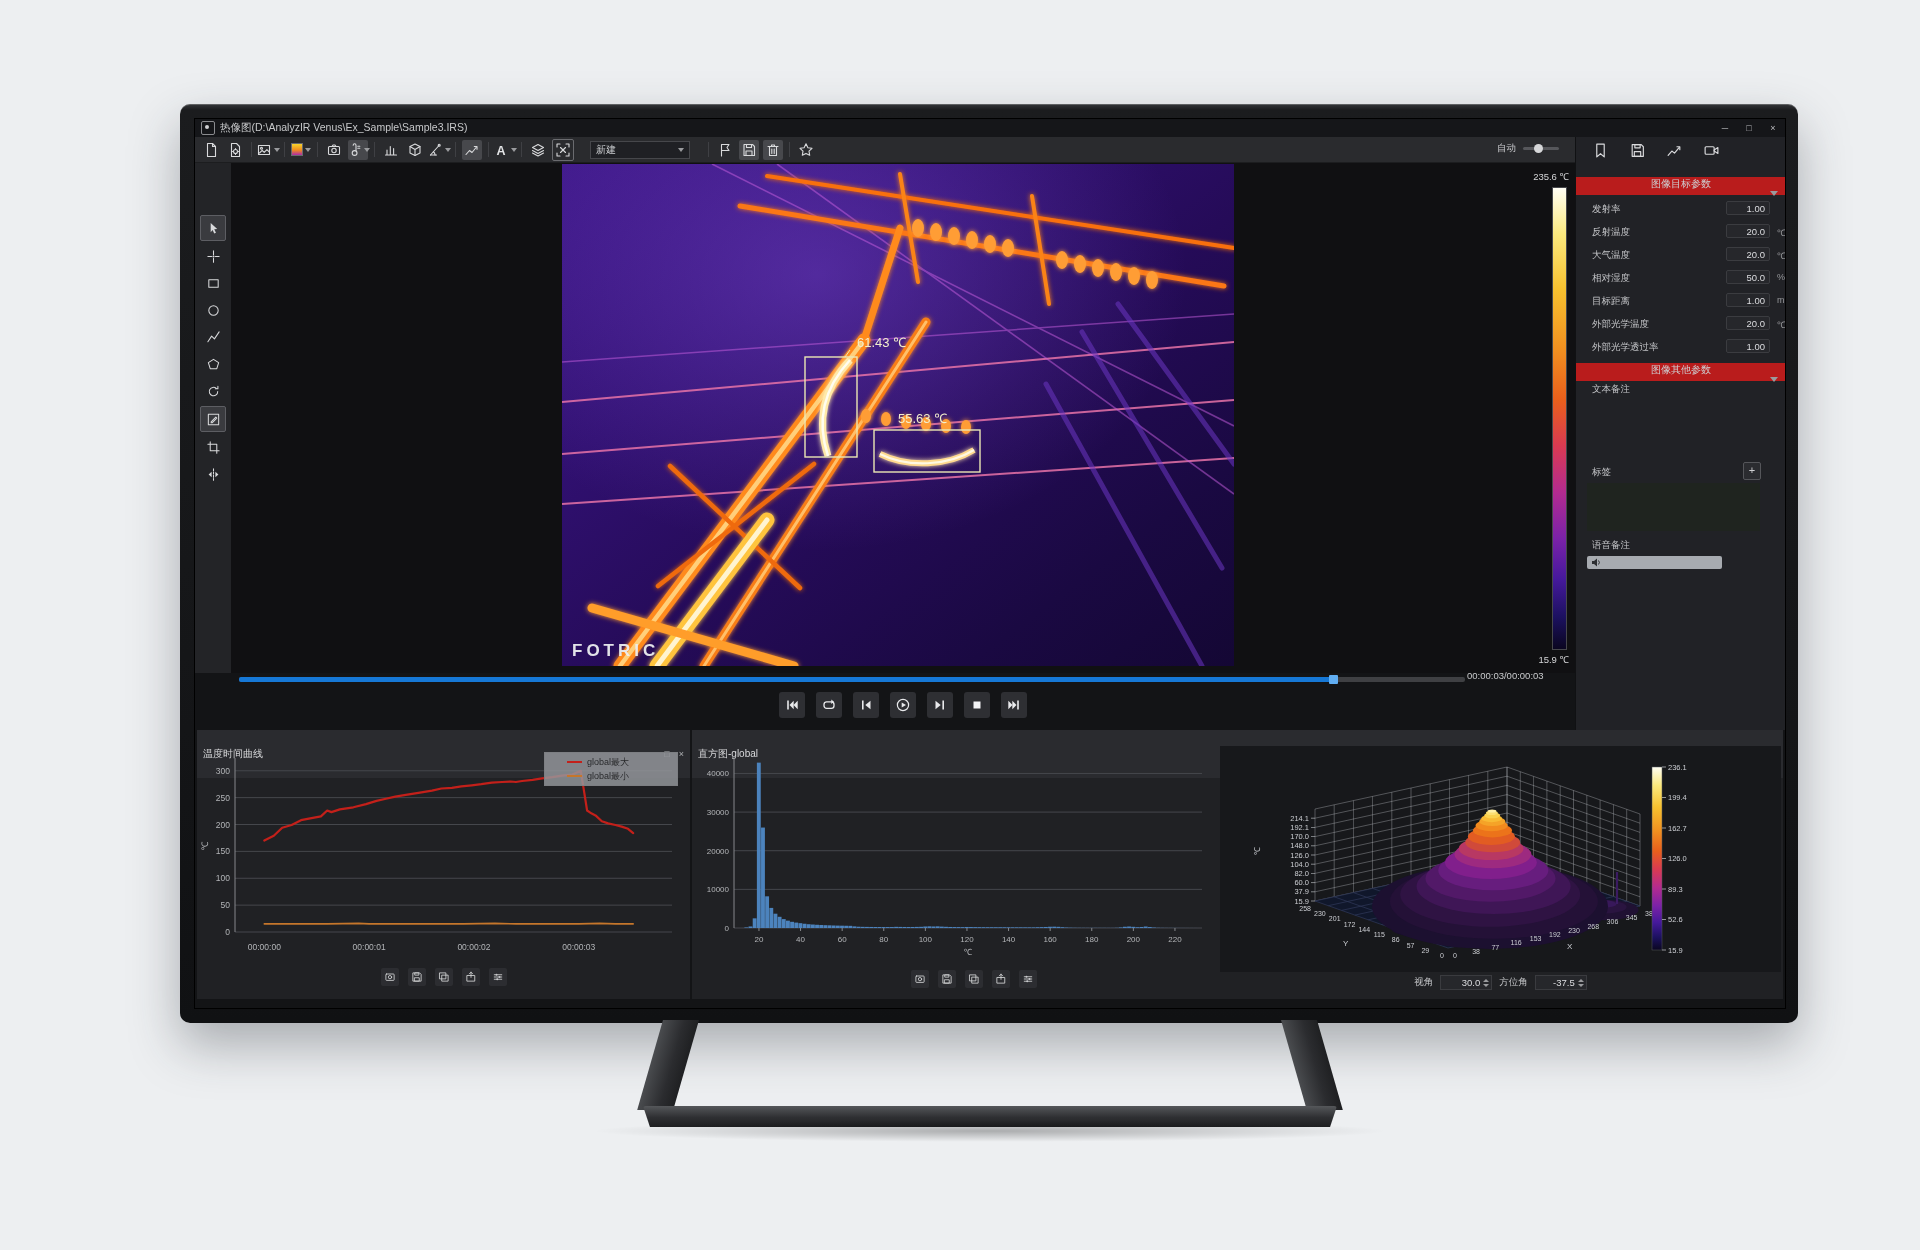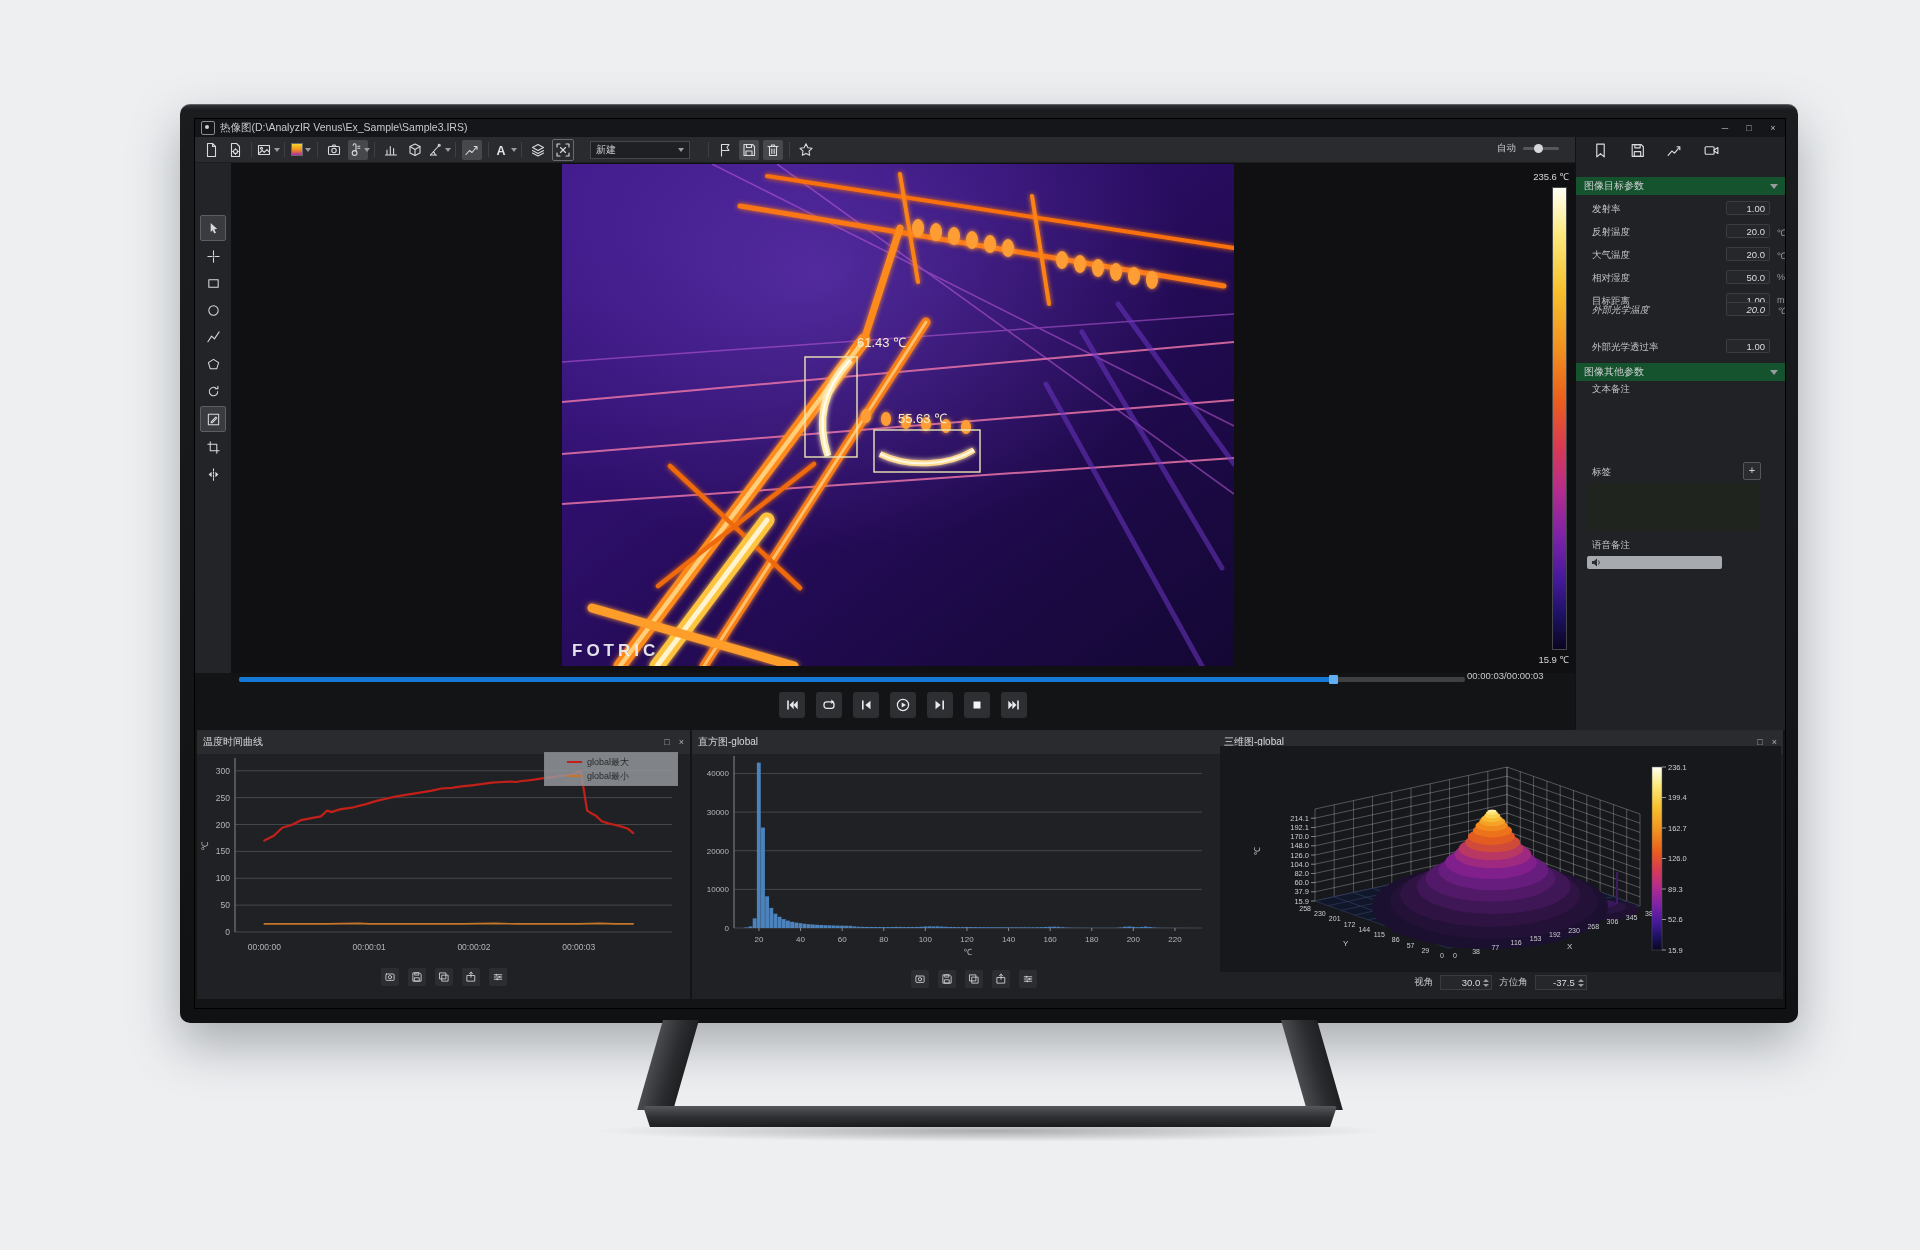--- a/index.html
+++ b/index.html
@@ -47,36 +47,36 @@
   .timeline{position:absolute;left:36px;top:554px;width:1344px;height:12px;}
   .tl-track{position:absolute;left:8px;top:4px;width:1226px;height:5px;background:#3f4043;border-radius:2px;}
   .tl-fill{position:absolute;left:0;top:0;width:1094px;height:5px;background:#1678d6;border-radius:2px;}
   .tl-handle{position:absolute;left:1090px;top:-2px;width:9px;height:9px;background:#61aef2;border-radius:1px;}
   .timetext{position:absolute;left:1272px;top:551px;font-size:9.5px;color:#c9cacc;}
   .transport{position:absolute;left:36px;top:566px;width:1344px;height:40px;display:flex;align-items:center;justify-content:center;gap:11px;}
   .pb{width:26px;height:26px;background:#2e2f33;border-radius:3px;display:flex;align-items:center;justify-content:center;}
   
   .rightpanel{position:absolute;left:1380px;top:18px;width:210px;height:593px;background:#212226;border-left:1px solid #101113;box-sizing:border-box;}
   .rp-icons{position:absolute;left:16px;top:5px;display:flex;gap:20px;}
-  .rp-sec{position:absolute;left:0;width:210px;height:18px;background:#14532d;display:flex;align-items:center;padding:0 8px;box-sizing:border-box;font-size:10px;color:#cdced1;}
+  .rp-sec{position:absolute;left:0;width:210px;height:18px;background:#b91c1c;display:flex;align-items:center;padding:0 8px;box-sizing:border-box;font-size:10px;color:#cdced1;flex-direction:column;}
   .sec-ar{margin-left:auto;width:0;height:0;border-left:4px solid transparent;border-right:4px solid transparent;border-top:5px solid #9a9b9e;}
   .prow{position:absolute;left:0;width:210px;height:22px;}
   .prow .plab{position:absolute;left:16px;top:4px;font-size:9.5px;color:#c3c4c7;}
   .prow .pval{position:absolute;left:150px;top:2px;width:44px;height:14px;background:#26272b;border:1px solid #3b3c40;border-radius:2px;color:#dcdde0;font-size:9.5px;text-align:right;padding:1px 4px 0 0;box-sizing:border-box;}
   .prow .punit{position:absolute;left:201px;top:4px;font-size:9px;color:#97989b;}
   .rp-lab{position:absolute;left:16px;font-size:9.5px;color:#c3c4c7;}
   .rp-ta{position:absolute;left:11px;width:173px;height:58px;background:#2b2d31;border:none;resize:none;color:#d8d9dc;font-size:9.5px;padding:4px;box-sizing:border-box;font-family:"Liberation Sans",sans-serif;}
   .rp-ta::placeholder{color:#6b6d72;}
   .tagbox{position:absolute;left:11px;width:173px;height:48px;background:#1f241f;}
   .addbtn{position:absolute;left:167px;width:16px;height:16px;background:#2b2c30;border:1px solid #55565a;color:#cfd0d3;font-size:11px;line-height:14px;text-align:center;border-radius:2px;}
   .voicebar{position:absolute;left:11px;width:135px;height:13px;background:#a7abb0;border-radius:2px;display:flex;align-items:center;padding-left:4px;box-sizing:border-box;}
   
   .panel{position:absolute;top:611px;height:269px;background:#202124;}
   .p1{left:2px;width:493px;} .p2{left:497px;width:564px;} .p3{left:1023px;width:565px;}
-  .phead{height:16px;background:#2a2b2f;display:flex;align-items:center;padding:4px 6px;font-size:10px;color:#d8d9db;}
+  .phead{height:16px;background:#2a2b2f;display:flex;align-items:center;padding:16px 6px;font-size:10px;color:#d8d9db;}
   .ph-btn{margin-left:9px;color:#aeb0b3;font-size:9px;line-height:16px;}
   .ph-sp{margin-left:auto;}
   .legend{position:absolute;right:12px;top:22px;width:88px;background:rgba(150,153,158,.82);border:1px solid #7d7f83;padding:2px 22px;}
   .lg-row{display:flex;align-items:center;height:14px;}
   .dash{width:15px;height:2px;margin-right:5px;}
   .lg-t{font-size:9px;color:#28292b;}
   .ctools{position:absolute;left:0;right:0;display:flex;justify-content:center;gap:9px;}
   .ct-btn{width:18px;height:18px;background:#2c2d31;border-radius:2px;display:flex;align-items:center;justify-content:center;}
   .p3ctrl{position:absolute;left:0;right:0;top:245px;display:flex;justify-content:center;align-items:center;gap:7px;}
   .c-lab{font-size:9.5px;color:#c6c7ca;}
@@ -553,21 +553,21 @@
             <div class="prow" style="top: 131px;">
               <span class="plab">相对湿度</span>
               <span class="pval">50.0</span>
               <span class="punit">%</span>
             </div>
             <div class="prow" style="top: 154px;">
               <span class="plab">目标距离</span>
               <span class="pval">1.00</span>
               <span class="punit">m</span>
             </div>
-            <div class="prow" style="top: 163px; font-style: italic;">
+            <div class="prow" style="top: 177px;">
               <span class="plab">外部光学温度</span>
               <span class="pval">20.0</span>
               <span class="punit">℃</span>
             </div>
             <div class="prow" style="top: 200px;">
               <span class="plab">外部光学透过率</span>
               <span class="pval">1.00</span>
               <span class="punit"></span>
             </div>
           </div>

